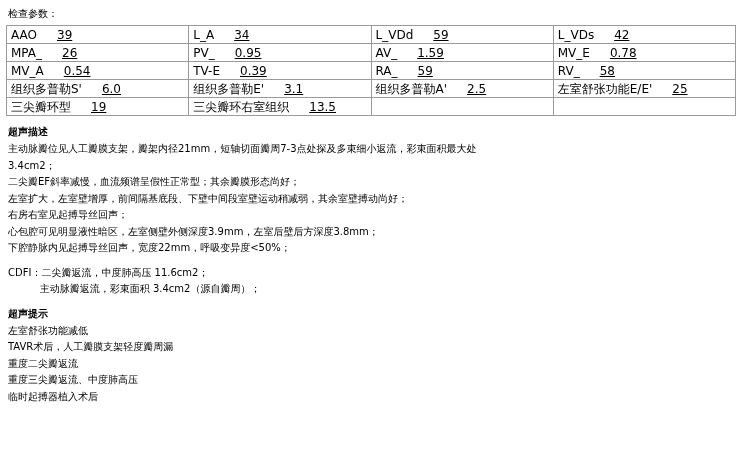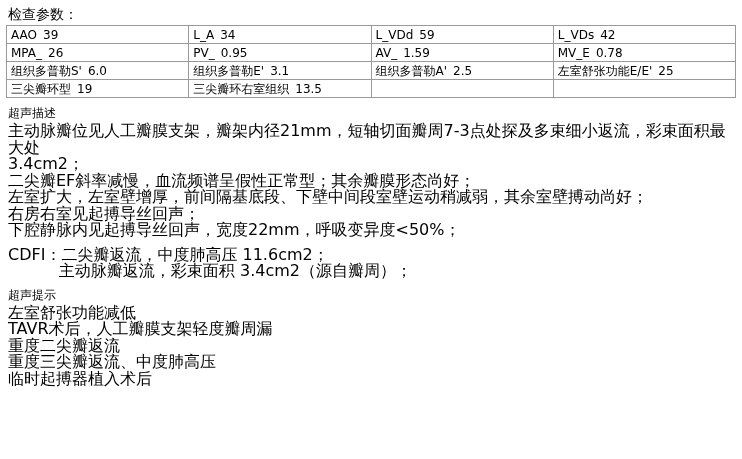--- a/index.html
+++ b/index.html
@@ -16,52 +16,52 @@
     overflow: hidden;
   }
   .page {
     position: relative;
     width: 742px;
     height: 459px;
     box-sizing: border-box;
     padding: 4px 6px 0 6px;
   }
   .params-title {
-    font-size: 14px;
+    font-size: 10px;
     line-height: 16px;
     padding: 2px 0 3px 2px;
   }
   table.params {
     border-collapse: collapse;
     width: 730px;
     table-layout: fixed;
   }
   table.params td {
     border: 1px solid #9a9a9a;
     height: 17px;
     padding: 0 0 0 4px;
     font-size: 12px;
     line-height: 16px;
     white-space: nowrap;
     overflow: hidden;
   }
   .lbl { letter-spacing: 0px; }
-  .val { padding-left: 6px; }
+  .val { padding-left: 20px; text-decoration: underline; }
   .report {
     margin-top: 7px;
     padding-left: 2px;
   }
   .sec-title {
-    font-weight: normal;
-    font-size: 12px;
+    font-weight: bold;
+    font-size: 10px;
     line-height: 17px;
     margin-bottom: 1px;
   }
   .line {
-    font-size: 16px;
+    font-size: 10px;
     line-height: 16.5px;
     white-space: pre-wrap;
   }
   .blank {
     height: 8px;
   }
   .indent-cdfi .line {
     white-space: pre;
   }
 </style>
@@ -80,20 +80,26 @@
         <td><span class="lbl">L_VDd</span><span class="val">59</span></td>
         <td><span class="lbl">L_VDs</span><span class="val">42</span></td>
       </tr>
       <tr>
         <td><span class="lbl">MPA_</span><span class="val">26</span></td>
         <td><span class="lbl">PV_</span><span class="val">0.95</span></td>
         <td><span class="lbl">AV_</span><span class="val">1.59</span></td>
         <td><span class="lbl">MV_E</span><span class="val">0.78</span></td>
       </tr>
       <tr>
+        <td><span class="lbl">MV_A</span><span class="val">0.54</span></td>
+        <td><span class="lbl">TV-E</span><span class="val">0.39</span></td>
+        <td><span class="lbl">RA_</span><span class="val">59</span></td>
+        <td><span class="lbl">RV_</span><span class="val">58</span></td>
+      </tr>
+      <tr>
         <td><span class="lbl">组织多普勒S'</span><span class="val">6.0</span></td>
         <td><span class="lbl">组织多普勒E'</span><span class="val">3.1</span></td>
         <td><span class="lbl">组织多普勒A'</span><span class="val">2.5</span></td>
         <td><span class="lbl">左室舒张功能E/E'</span><span class="val">25</span></td>
       </tr>
       <tr>
         <td><span class="lbl">三尖瓣环型</span><span class="val">19</span></td>
         <td><span class="lbl">三尖瓣环右室组织</span><span class="val">13.5</span></td>
         <td><span class="lbl"></span><span class="val"></span></td>
         <td><span class="lbl"></span><span class="val"></span></td>
@@ -101,20 +107,21 @@
     </tbody>
   </table>
 
   <div class="report">
     <div class="sec-title">超声描述</div>
     <div class="line">主动脉瓣位见人工瓣膜支架，瓣架内径21mm，短轴切面瓣周7-3点处探及多束细小返流，彩束面积最大处</div>
     <div class="line">3.4cm2；</div>
     <div class="line">二尖瓣EF斜率减慢，血流频谱呈假性正常型；其余瓣膜形态尚好；</div>
     <div class="line">左室扩大，左室壁增厚，前间隔基底段、下壁中间段室壁运动稍减弱，其余室壁搏动尚好；</div>
     <div class="line">右房右室见起搏导丝回声；</div>
+    <div class="line">心包腔可见明显液性暗区，左室侧壁外侧深度3.9mm，左室后壁后方深度3.8mm；</div>
     <div class="line">下腔静脉内见起搏导丝回声，宽度22mm，呼吸变异度&lt;50%；</div>
     <div class="blank"></div>
     <div class="indent-cdfi">
       <div class="line">CDFI：二尖瓣返流，中度肺高压 11.6cm2；</div>
       <div class="line">          主动脉瓣返流，彩束面积 3.4cm2（源自瓣周）；</div>
     </div>
   </div>
 
   <div class="report">
     <div class="sec-title">超声提示</div>

